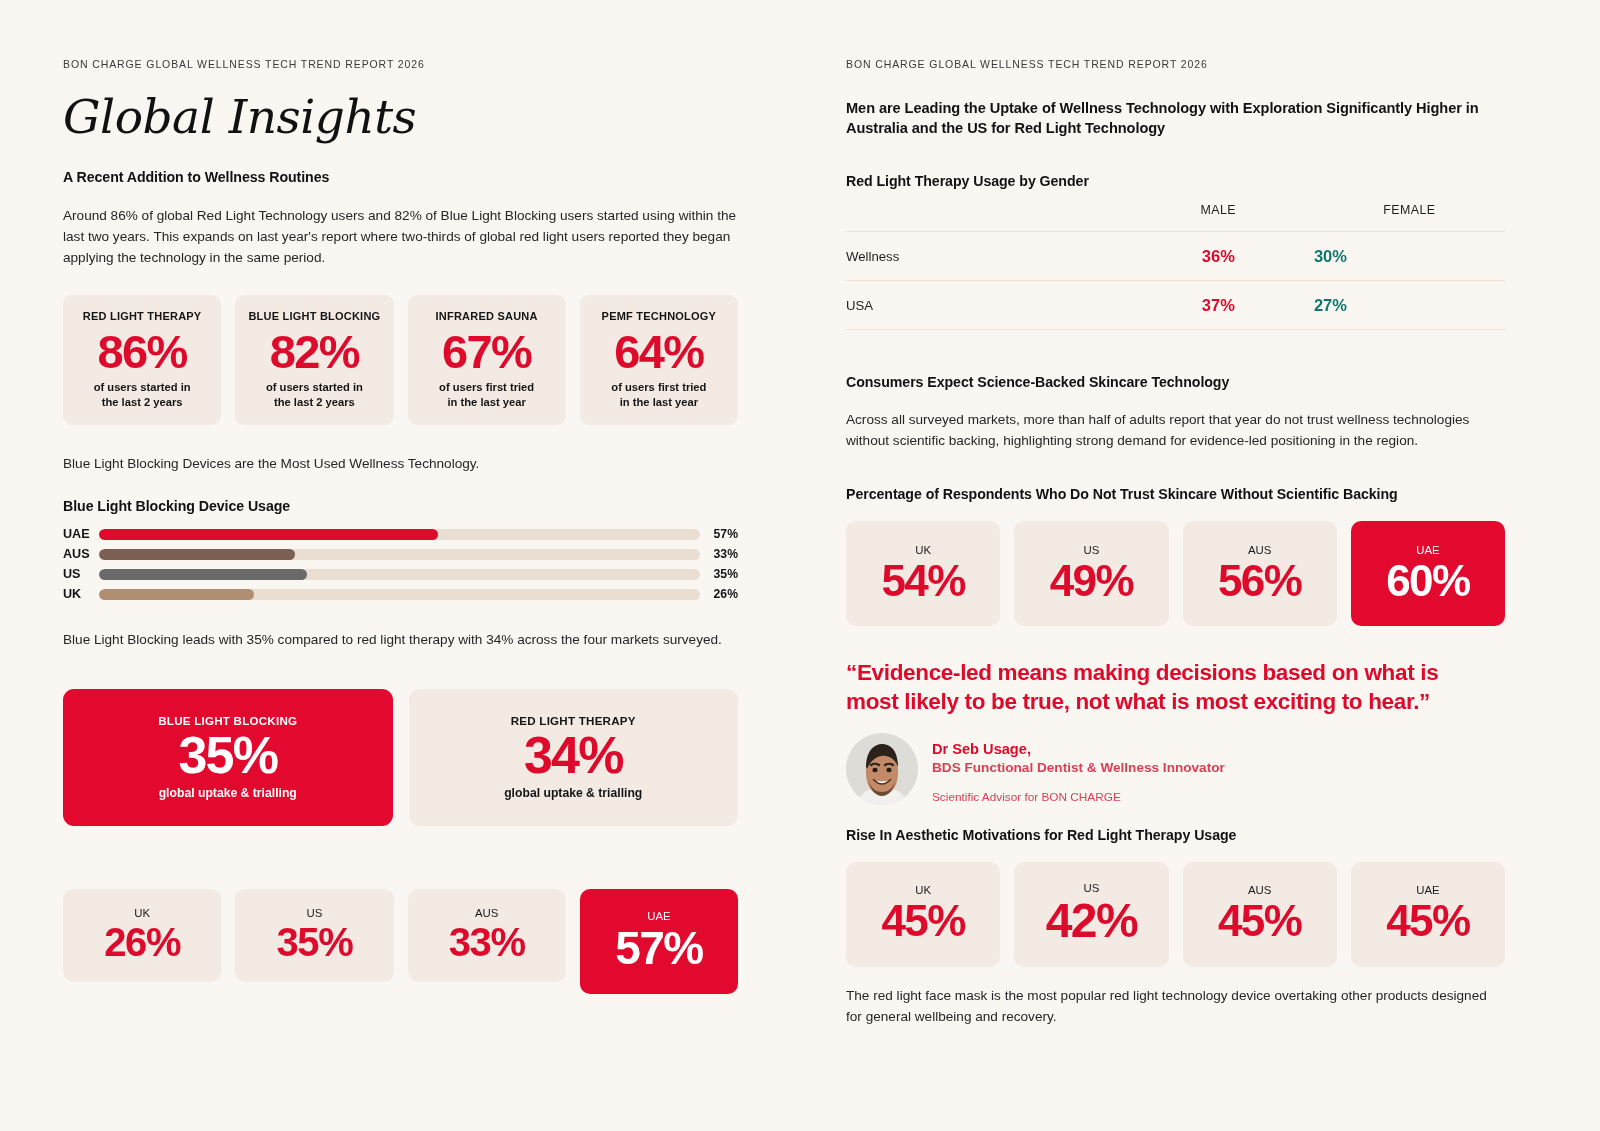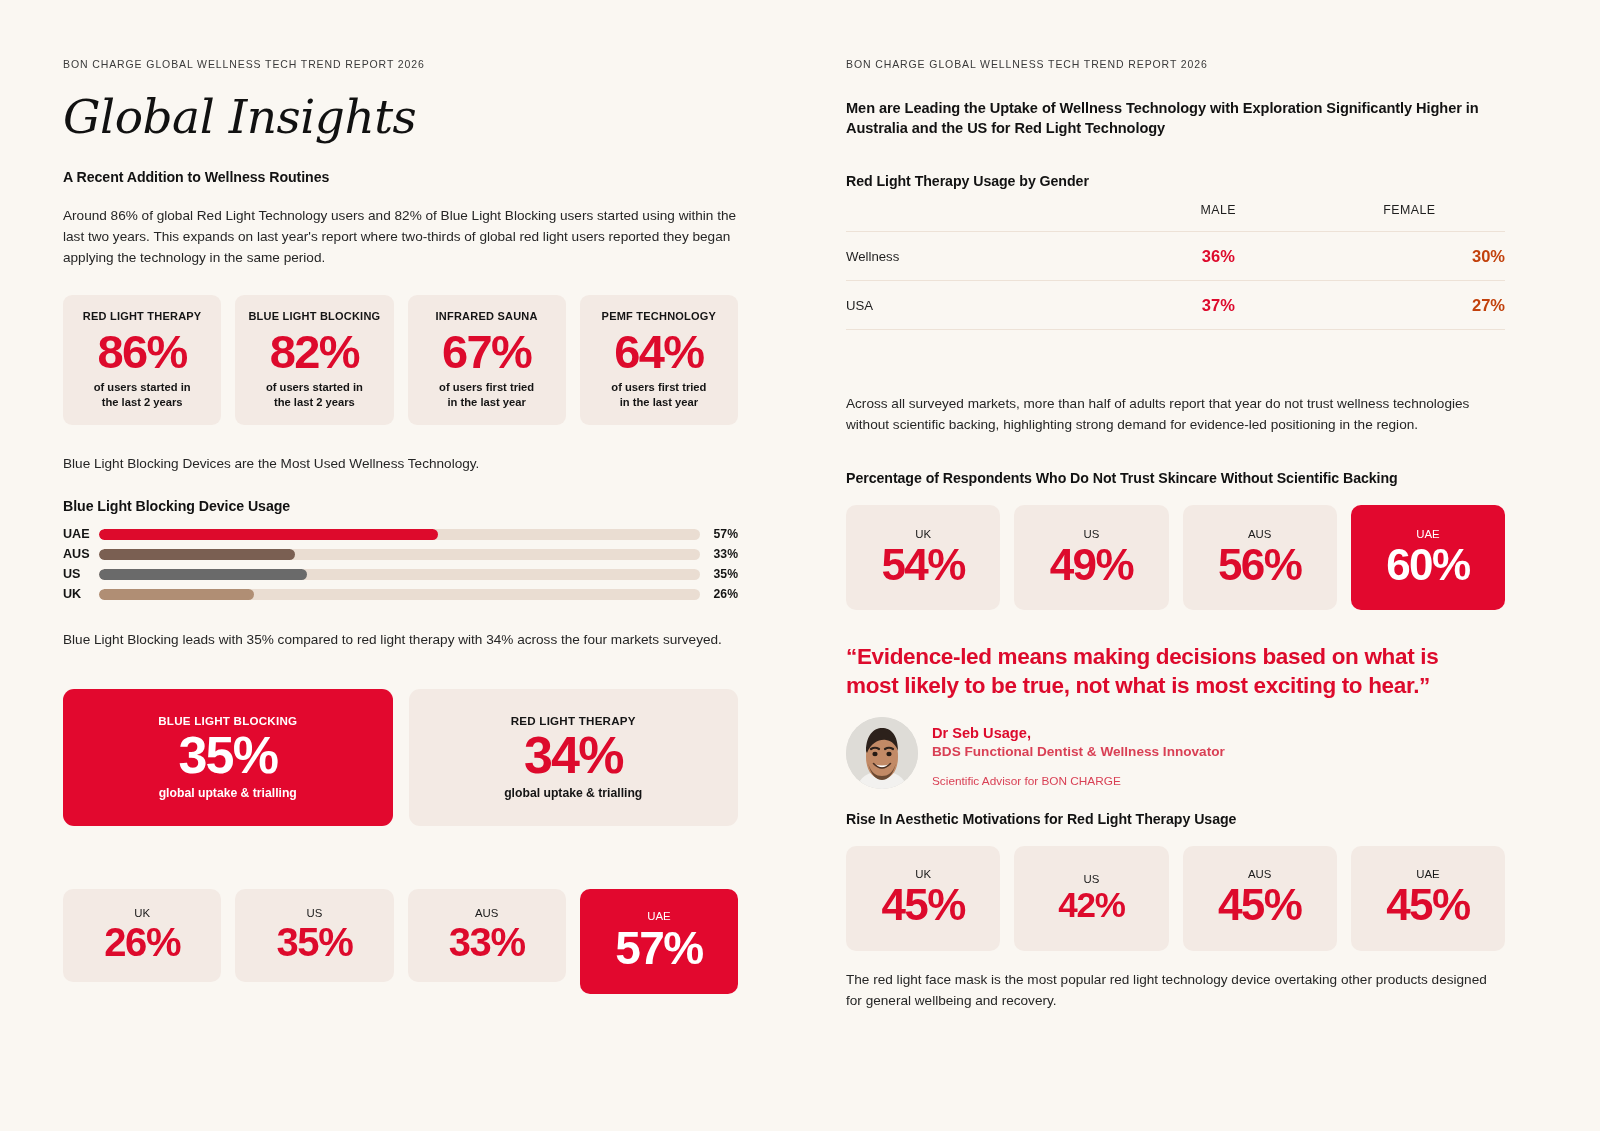--- a/index.html
+++ b/index.html
@@ -108,21 +108,21 @@
   .gtable th{
     font-size:12.4px;font-weight:400;color:#1f1f1f;letter-spacing:.035em;
     text-align:center;padding:0 0 14px;
   }
   .gtable th.lead{text-align:left;}
   .gtable td{
     padding:15px 0 14px;border-top:1px solid #EDE2D7;font-size:14px;
   }
   .gtable td.lead{text-align:left;font-weight:400;color:#1f1f1f;font-size:13.2px;}
   .gtable td.male{text-align:center;color:#DD0A2C;font-weight:700;font-size:16.5px;}
-  .gtable td.female{text-align:right;color:#c2410c;font-weight:700;font-size:16.5px;}
+  .gtable td.female{text-align:left;color:#0f766e;font-weight:700;font-size:16.5px;}
   .tbl-end{border-top:1px solid #EDE2D7;height:0;}
 
   
   .quote{
     font-size:22.5px;font-weight:700;color:#DD0A2C;line-height:1.26;
     letter-spacing:-0.015em;
   }
   .attrib{display:flex;align-items:flex-start;gap:14px;margin-top:17px;}
   .avatar{
     width:72px;height:72px;border-radius:50%;flex:none;overflow:hidden;
@@ -284,20 +284,21 @@
         <tr>
           <td class="lead">USA</td>
           <td class="male">37%</td>
           <td class="female">27%</td>
         </tr>
       </tbody>
     </table>
     <div class="tbl-end"></div>
 
     <div style="height:44px"></div>
+    <div class="h-bold">Consumers Expect Science-Backed Skincare Technology</div>
 
     <div style="height:19px"></div>
     <div class="body-txt" style="max-width:668px">Across all surveyed markets, more than half of adults report that year do not trust wellness technologies without scientific backing, highlighting strong demand for evidence-led positioning in the region.</div>
 
     <div style="height:35px"></div>
     <div class="h-bold">Percentage of Respondents Who Do Not Trust Skincare Without Scientific Backing</div>
 
     <div style="height:19px"></div>
     <div class="quad">
       <div class="qcard" style="height:105px">
@@ -350,21 +351,21 @@
     <div class="h-bold">Rise In Aesthetic Motivations for Red Light Therapy Usage</div>
 
     <div style="height:19px"></div>
     <div class="quad">
       <div class="qcard" style="height:105px">
         <div class="cc">UK</div>
         <div class="vv" style="font-size:44px">45%</div>
       </div>
       <div class="qcard" style="height:105px">
         <div class="cc">US</div>
-        <div class="vv" style="font-size:35px">42%</div>
+        <div class="vv" style="font-size:48px">42%</div>
       </div>
       <div class="qcard" style="height:105px">
         <div class="cc">AUS</div>
         <div class="vv" style="font-size:44px">45%</div>
       </div>
       <div class="qcard" style="height:105px">
         <div class="cc">UAE</div>
         <div class="vv" style="font-size:44px">45%</div>
       </div>
     </div>

